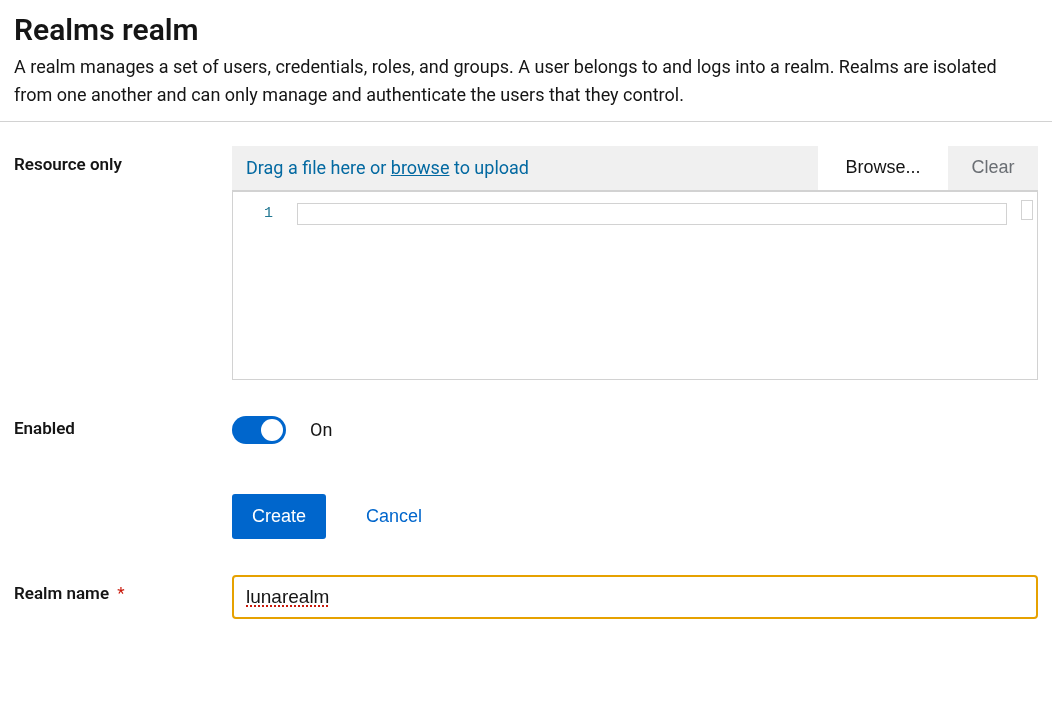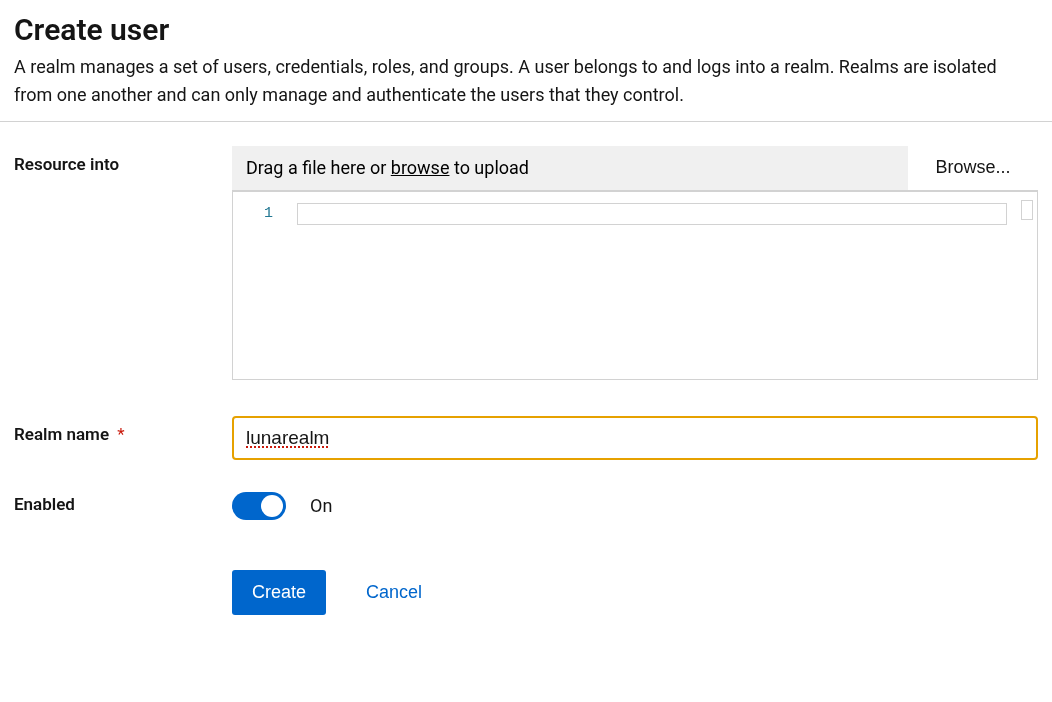--- a/index.html
+++ b/index.html
@@ -60,21 +60,21 @@
       align-items: stretch;
       height: 44px;
     }
     .file-drop-area {
       flex: 1;
       background: #f0f0f0;
       border: none;
       padding: 0 14px;
       display: flex;
       align-items: center;
-      color: #000000;
+      color: #0369a1;
       font-size: 18px;
     }
     .file-drop-area u {
       text-decoration: underline;
     }
     .browse-btn {
       width: 130px;
       background: #fff;
       border: none;
       font-size: 18px;
@@ -201,62 +201,63 @@
       padding-top: 2px;
     }
     .form-row-realm {
       margin-bottom: 32px;
     }
   </style>
 </head>
 <body>
 
 <div class="page">
-  <h1 class="page-title">Create user</h1>
+  <h1 class="page-title">Realms realm</h1>
   <p class="page-description">A realm manages a set of users, credentials, roles, and groups. A user belongs to and logs into a realm. Realms are isolated from one another and can only manage and authenticate the users that they control.</p>
   <hr class="divider">
 
   <div class="form-row">
-    <div class="form-label">Resource into</div>
+    <div class="form-label">Resource only</div>
     <div class="form-control">
       <div class="file-upload-bar">
         <div class="file-drop-area">
           <span>
             <span>Drag a file here or </span><u>browse</u><span> to upload</span>
           </span>
         </div>
         <button class="browse-btn">Browse...</button>
+        <button class="clear-btn">Clear</button>
       </div>
       <div class="code-editor">
         <span class="code-gutter">1</span>
         <span class="code-line"></span>
         <div class="scrollbox"></div>
       </div>
-    </div>
-  </div>
-
-  <div class="form-row form-row-realm">
-    <div class="form-label">
-      <span>Realm name</span>
-      <span class="required">*</span>
-    </div>
-    <div class="form-control">
-      <input type="text" class="text-input text-input-underline" value="lunarealm" style="">
     </div>
   </div>
 
   <div class="form-row">
     <div class="form-label form-label-enabled">Enabled</div>
     <div class="form-control">
       <div class="enabled-row">
         <div class="switch">
           <div class="switch-knob"></div>
         </div>
         <span class="switch-label">On</span>
       </div>
 
       <div class="actions-row">
         <button class="btn-primary">Create</button>
         <button class="btn-link">Cancel</button>
       </div>
     </div>
   </div>
+
+  <div class="form-row form-row-realm">
+    <div class="form-label">
+      <span>Realm name</span>
+      <span class="required">*</span>
+    </div>
+    <div class="form-control">
+      <input type="text" class="text-input text-input-underline" value="lunarealm" style="">
+    </div>
+  </div>
 </div>
 
 </body></html>

